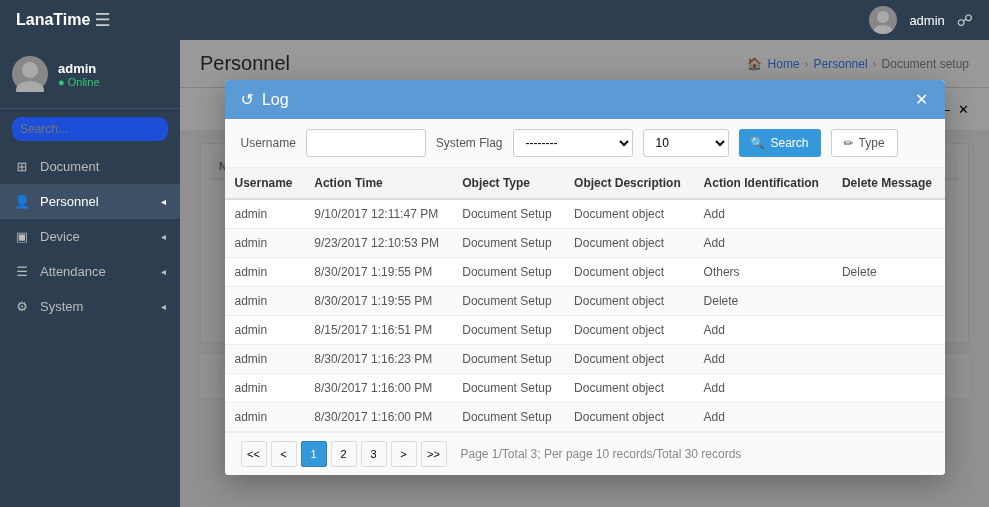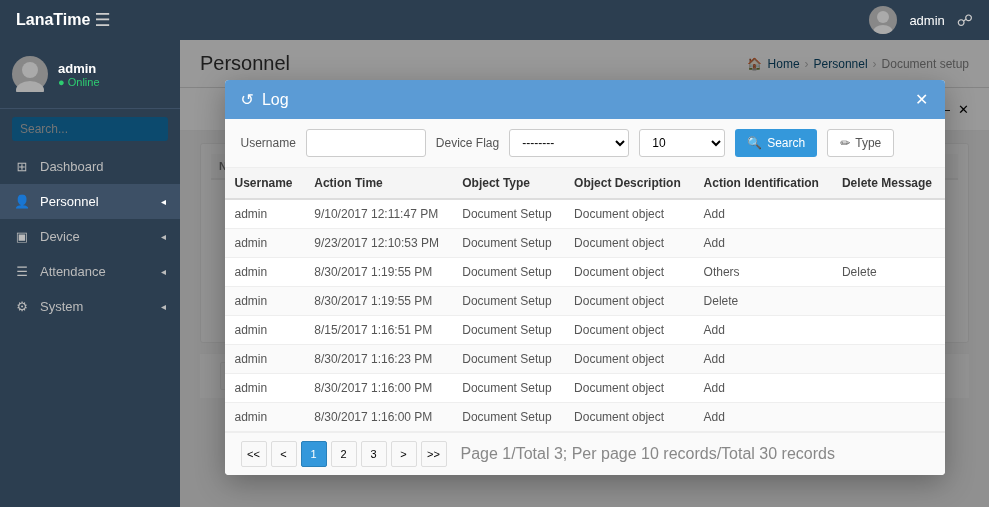--- a/index.html
+++ b/index.html
@@ -33,21 +33,21 @@
       color: #ccc;
       flex-shrink: 0;
       display: flex;
       flex-direction: column;
     }
     .sidebar-user { padding: 16px 12px; display: flex; align-items: center; gap: 10px; border-bottom: 1px solid #3d5066; }
     .sidebar-avatar { width: 36px; height: 36px; border-radius: 50%; background: #888; flex-shrink: 0; }
     .sidebar-username { color: #fff; font-size: 13px; font-weight: bold; }
     .sidebar-status { color: #2ecc71; font-size: 11px; }
     .sidebar-search { padding: 8px 12px; }
-    .sidebar-search input { width: 100%; background: #0c4a6e; border: none; border-radius: 3px; padding: 5px 8px; color: #ccc; font-size: 12px; outline: none; }
+    .sidebar-search input { width: 100%; background: #1d4ed8; border: none; border-radius: 9px; padding: 5px 8px; color: #ccc; font-size: 12px; outline: none; }
     .sidebar-nav { flex: 1; }
     .sidebar-nav-item { display: flex; align-items: center; gap: 10px; padding: 10px 14px; cursor: pointer; color: #bbb; font-size: 13px; }
     .sidebar-nav-item.active { background: #3d5066; color: #fff; }
     .sidebar-nav-item .nav-icon { width: 16px; text-align: center; }
     .sidebar-nav-item .nav-arrow { margin-left: auto; font-size: 10px; }
 
     
     .main-content {
       flex: 1;
       background: #f0f0f0;
@@ -57,21 +57,21 @@
     .main-header {
       background: #fff;
       padding: 12px 20px;
       border-bottom: 1px solid #ddd;
       display: flex;
       align-items: center;
       justify-content: space-between;
     }
     .main-title { font-size: 20px; color: #333; font-weight: 400; }
     .breadcrumb { font-size: 12px; color: #888; display: flex; align-items: center; gap: 5px; }
-    .breadcrumb a { color: #0c4a6e; text-decoration: none; }
+    .breadcrumb a { color: #3b82f6; text-decoration: none; }
     .breadcrumb-sep { color: #bbb; }
 
     
     .page-toolbar {
       background: #fff;
       padding: 8px 20px;
       display: flex;
       align-items: center;
       justify-content: flex-end;
       gap: 8px;
@@ -151,21 +151,21 @@
     .modal-footer {
       padding: 8px 16px;
       display: flex;
       align-items: center;
       gap: 4px;
       border-top: 1px solid #eee;
       background: #fafafa;
     }
     .modal-pag-btn { min-width: 26px; height: 26px; border: 1px solid #ddd; background: #f9f9f9; cursor: pointer; display: flex; align-items: center; justify-content: center; font-size: 11px; border-radius: 2px; padding: 0 5px; }
     .modal-pag-btn.active { background: #3498db; color: #fff; border-color: #2980b9; }
-    .modal-pag-info { font-size: 16px; color: #888; margin-left: 10px; }
+    .modal-pag-info { font-size: 12px; color: #888; margin-left: 10px; }
 
     
     .bg-page { padding: 12px 20px; }
     .bg-section { background: #fff; border-radius: 3px; border: 1px solid #ddd; padding: 10px; margin-bottom: 10px; }
   </style>
 </head>
 <body>
 
 <div class="top-navbar">
   <div class="top-navbar-left">
@@ -198,21 +198,21 @@
         <div class="sidebar-username">admin</div>
         <div class="sidebar-status">● <span>Online</span></div>
       </div>
     </div>
     <div class="sidebar-search">
       <input type="text" placeholder="Search..." style="">
     </div>
     <nav class="sidebar-nav">
       <div class="sidebar-nav-item">
         <span class="nav-icon">⊞</span>
-        <span>Dashboard</span>
+        <span>Document</span>
       </div>
       <div class="sidebar-nav-item active">
         <span class="nav-icon">👤</span>
         <span>Personnel</span>
         <span class="nav-arrow">◂</span>
       </div>
       <div class="sidebar-nav-item">
         <span class="nav-icon">▣</span>
         <span>Device</span>
         <span class="nav-arrow">◂</span>
@@ -283,21 +283,21 @@
           <div class="modal-title">
             <span>↺</span>
             <span>Log</span>
           </div>
           <button class="modal-close">✕</button>
         </div>
 
         <div class="modal-filter">
           <label class="filter-label">Username</label>
           <input type="text" class="filter-input" style="width: 120px;" placeholder="">
-          <label class="filter-label">Device Flag</label>
+          <label class="filter-label">System Flag</label>
           <select class="filter-select" style="width:120px;">
             <option>--------</option>
             <option>Add</option>
             <option>Edit</option>
             <option>Delete</option>
           </select>
           <select class="filter-select" style="width:86px;">
             <option>10</option>
             <option>20</option>
             <option>50</option>

